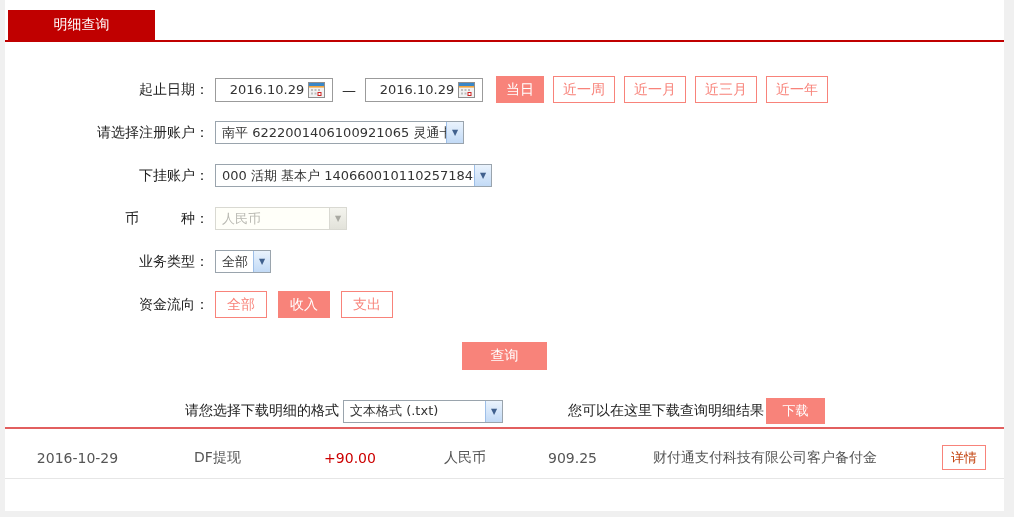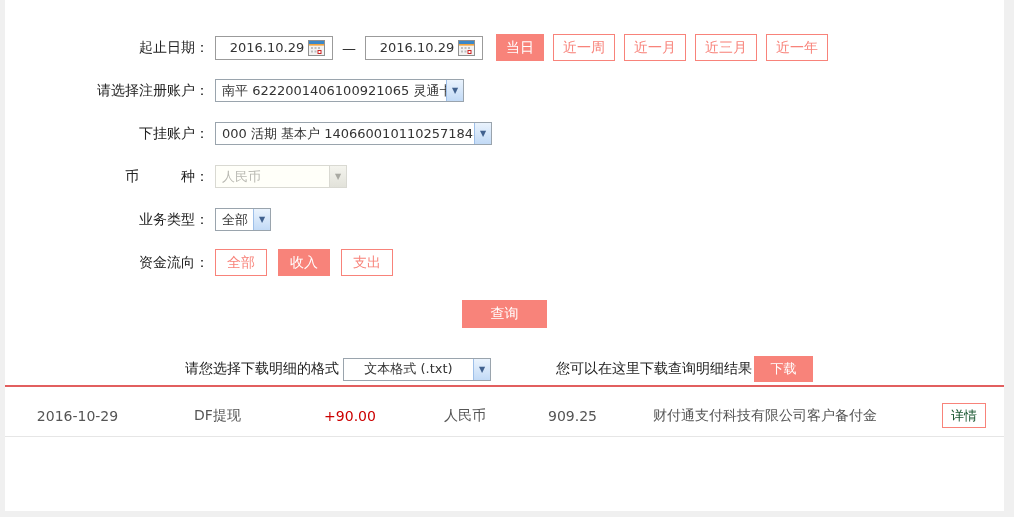--- a/index.html
+++ b/index.html
@@ -38,21 +38,21 @@
                background:linear-gradient(#eaf3fd,#c2daf6); border-left:1px solid #9ebfe8;
                color:#41618e; font-size:8px; }
   .sel.disabled { border-color:#d9d9d2; background:#fffff9; cursor:default; }
   .sel.disabled .sel-text { color:#b9b9b2; }
   .sel.disabled .sel-arrow { background:linear-gradient(#f4f4ee,#e2e2da); border-left:1px solid #d9d9d2; color:#a9a9a2; }
 
   .sel-register { width:249px; }
   .sel-sub { width:277px; }
   .sel-currency { width:132px; }
   .sel-biz { width:56px; }
-  .sel-format { width:148px;text-align:center; }
+  .sel-format { width:160px; }
 
   .flowgroup { display:flex; align-items:center; }
   .fbtn { border:1px solid #f8837a; color:#f8837a; background:#fff; font-size:14px;
           padding:4px 11px; margin-right:11px; cursor:pointer; line-height:1.2; }
   .fbtn.active { background:#f8837a; color:#fff; }
 
   .query-row { margin-top:16px; display:flex; justify-content:center; }
   .query-btn { width:85px; height:28px; background:#f8837a; color:#fff; border:none;
                font-size:14px; cursor:pointer; font-family:inherit; }
 
@@ -73,29 +73,35 @@
   .trow { height:42px; background:#fff; border-bottom:1px solid #e6e6e6; display:flex;
           align-items:center; color:#555; font-size:14px; }
   .c1 { width:145px; text-align:center; }
   .c2 { width:135px; text-align:center; }
   .c3 { width:130px; text-align:center; }
   .c4 { width:100px; text-align:center; }
   .c5 { width:115px; text-align:center; }
   .c6 { width:270px; text-align:center; }
   .c7 { flex:1; display:flex; align-items:center; justify-content:center; }
   .amount-in { color:#cc0000; }
-  .detail-btn { border:1px solid #f8837a; color:#14532d; background:#fff; font-size:13px;
+  .detail-btn { border:1px solid #f8837a; color:#c2410c; background:#fff; font-size:13px;
                 padding:4px 8px; cursor:pointer; line-height:1.2;margin-left:24px; }
 </style>
 </head>
 <body>
 
 <div class="page">
   <div class="content">
 
+    <div class="tabbar">
+      <div class="tab">
+        <span>明细查询</span>
+      </div>
+      <div class="tab-underline"></div>
+    </div>
 
     <div class="form">
 
       <div class="frow">
         <div class="flabel">起止日期：</div>
         <div class="input-date">
           <input type="text" value="2016.10.29" style="">
           <svg class="cal" viewBox="0 0 17 16">
             <rect x="0.5" y="0.5" width="16" height="15" fill="#f2f2f2" stroke="#8f8f8f"></rect>
             <rect x="1" y="1" width="15" height="3" fill="#3a87c8"></rect>

